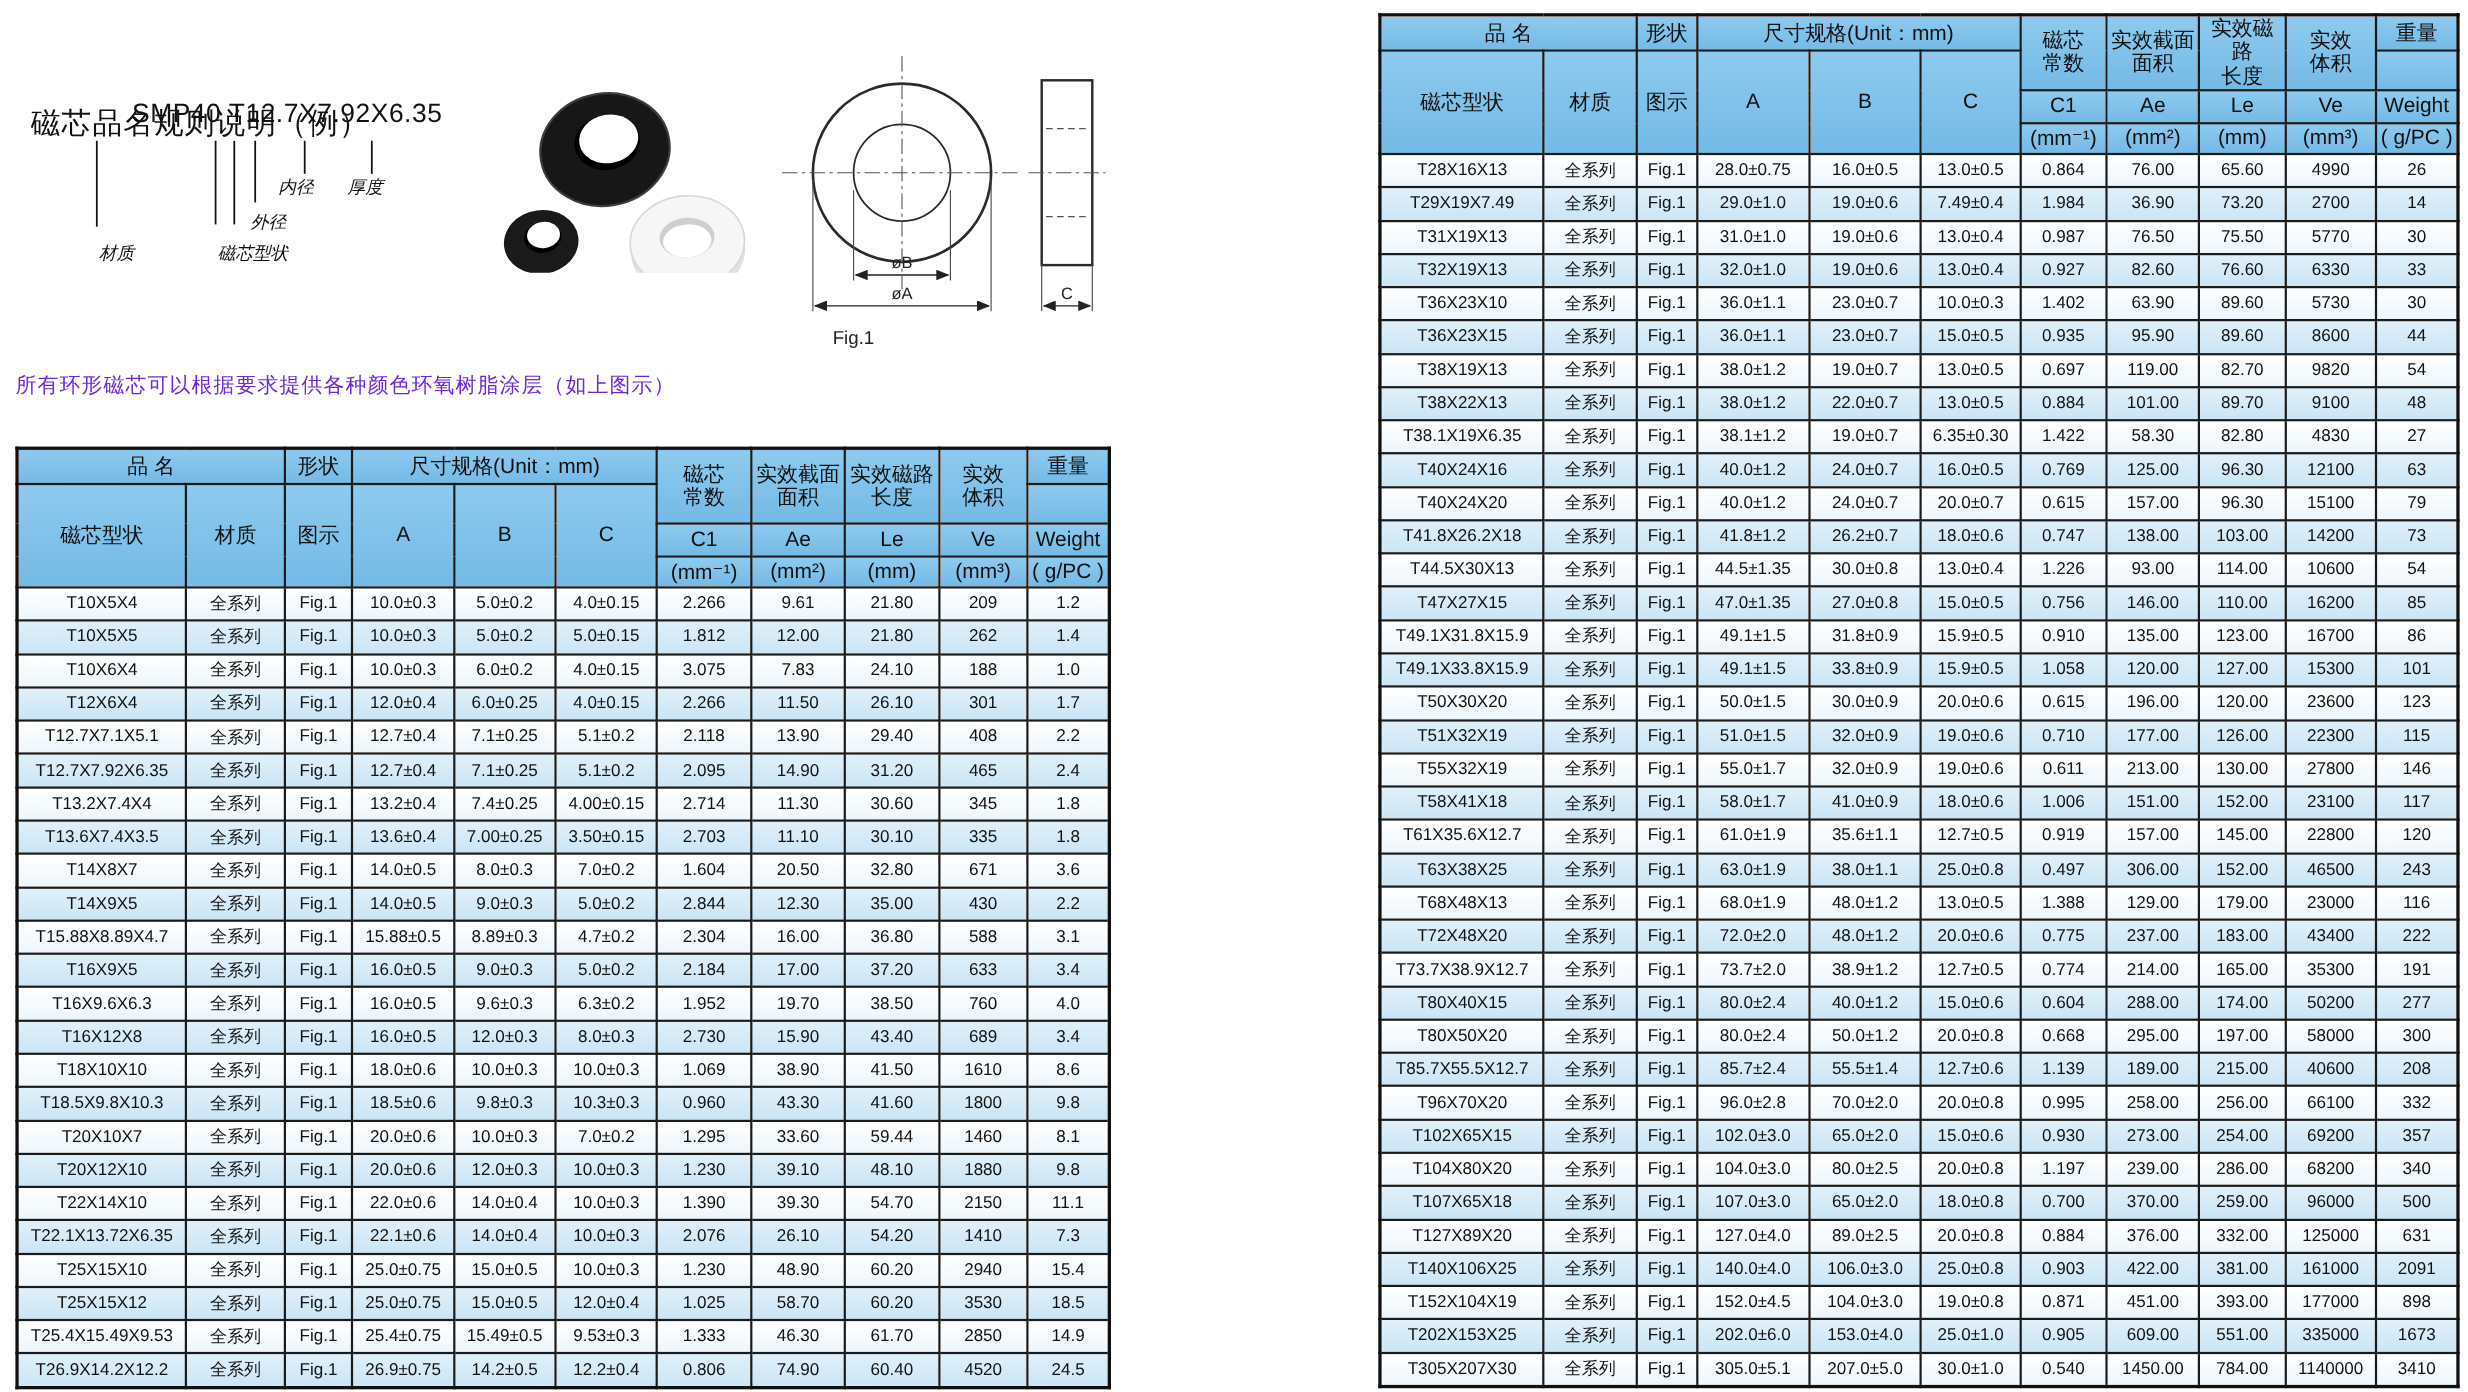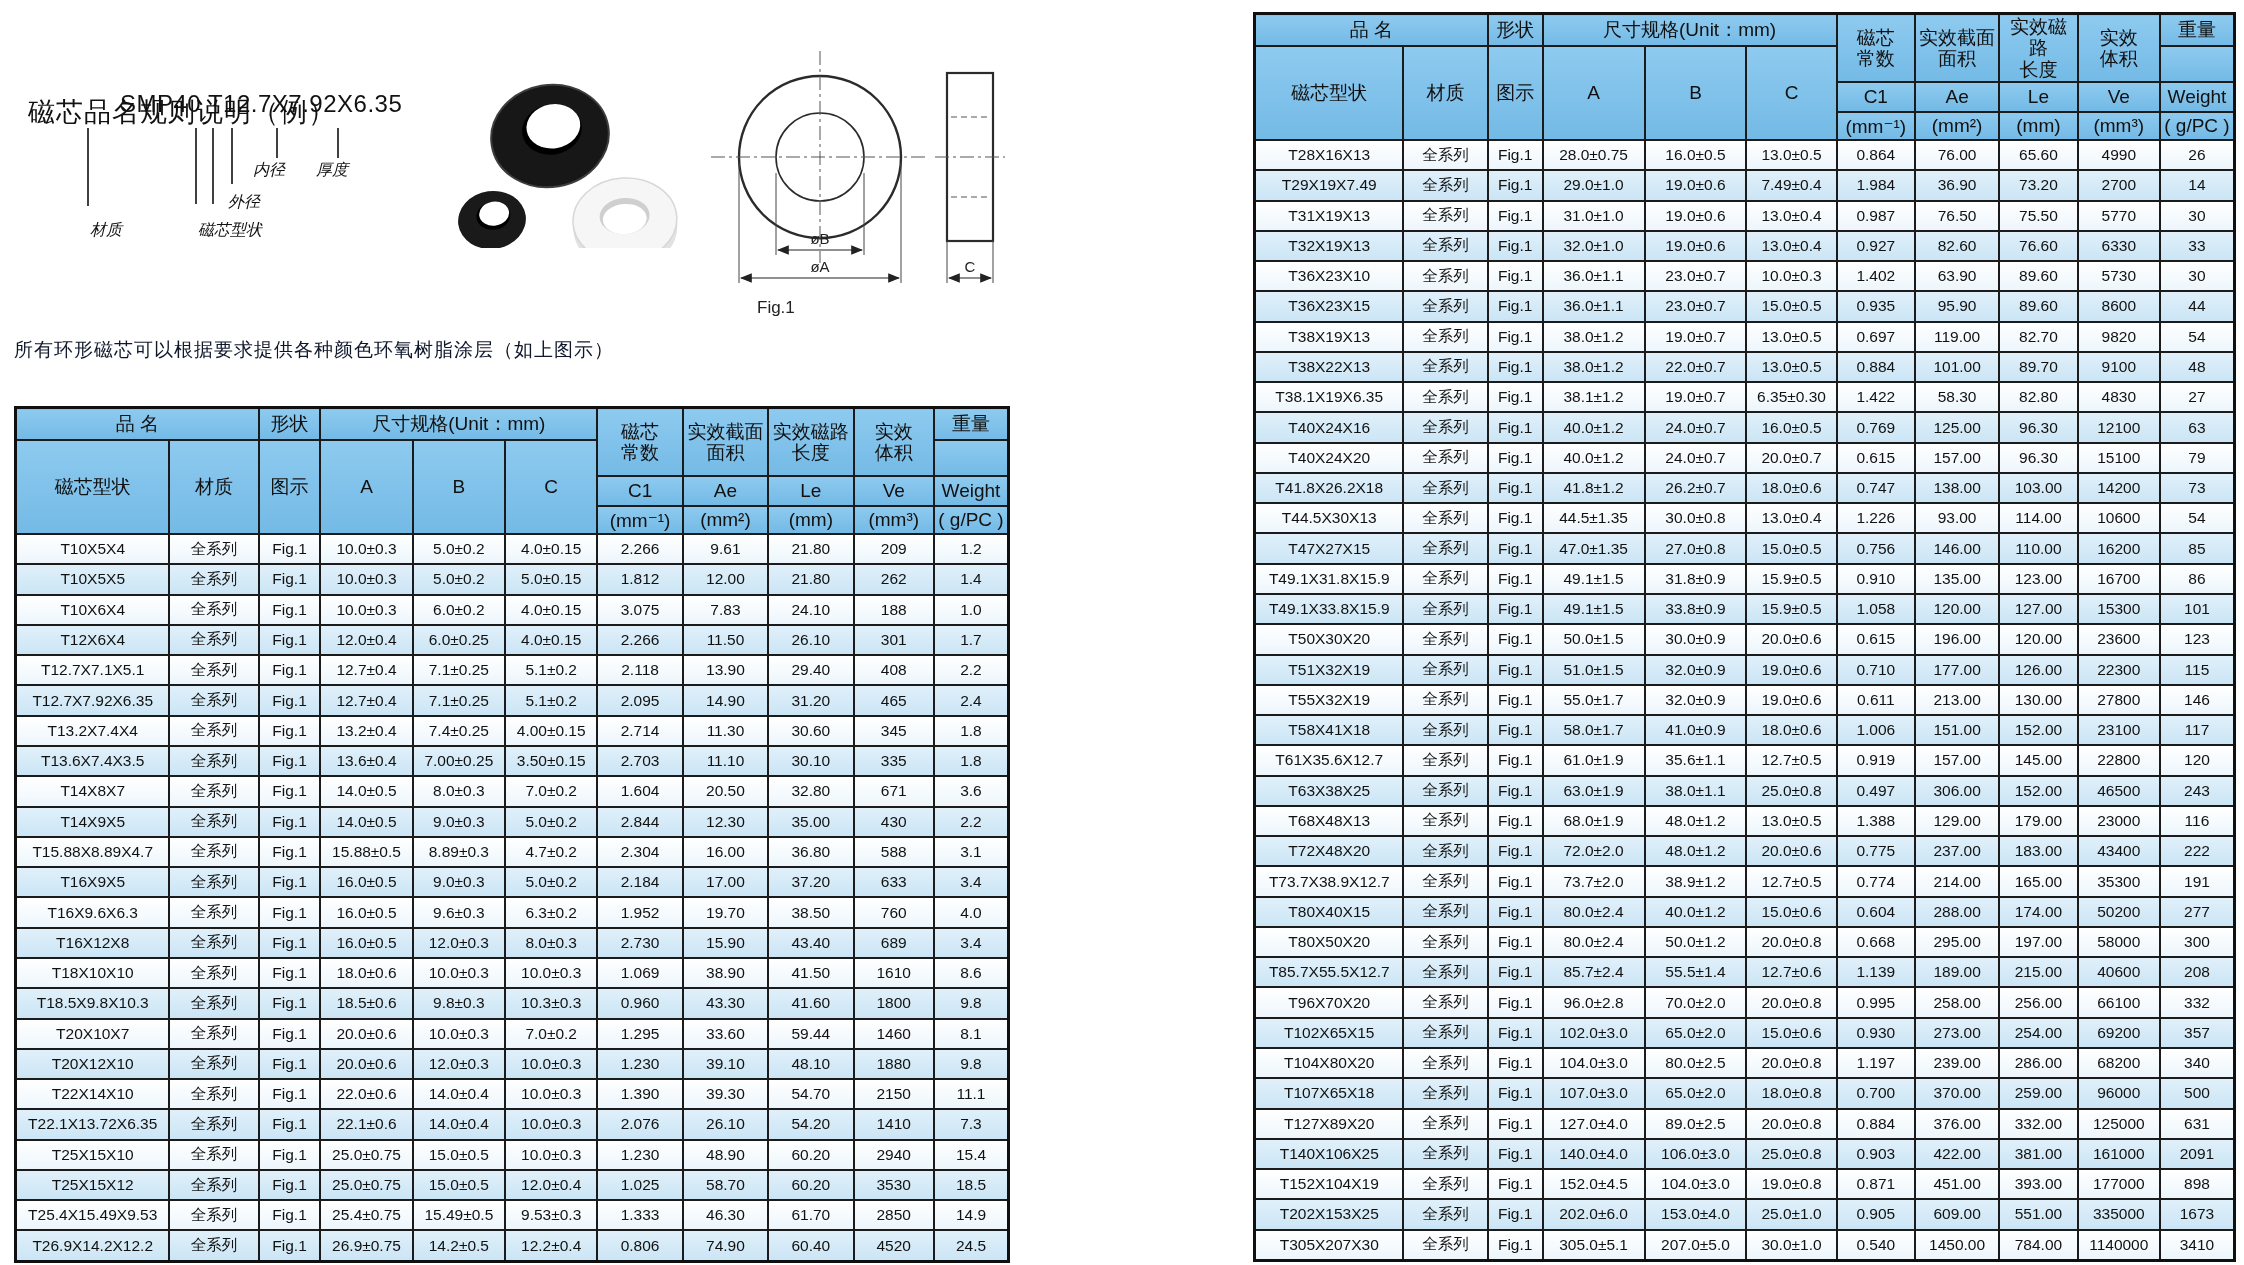--- a/index.html
+++ b/index.html
@@ -9,21 +9,21 @@
     font-family:"Liberation Sans","DejaVu Sans",sans-serif;
   }
   .abs{position:absolute}
 
   
   .naming-title{left:28px;top:94px;font-size:27px;letter-spacing:1px}
   .naming-example{left:120px;top:90px;font-size:24px;letter-spacing:0.5px}
   .lbl{font-style:italic;font-size:16px;font-family:"Liberation Serif","DejaVu Serif",serif}
 
   
-  .note{left:14px;top:337px;font-size:19px;color:#0f172a;letter-spacing:1px}
+  .note{left:14px;top:337px;font-size:19px;color:#6d28d9;letter-spacing:1px}
 
   
   .figcap{left:757px;top:298px;font-size:17px;color:#222}
 
   
   .tbl-wrap-left{left:14px;top:406px;width:996px;height:857px}
   .tbl-wrap-right{left:1253px;top:12px;width:983px;height:1250px}
   table.spec{border-collapse:collapse;table-layout:fixed;width:100%;height:100%;border:3px solid #101010}
   table.spec th,table.spec td{
     border:2px solid #1b1b1b;text-align:center;vertical-align:middle;

